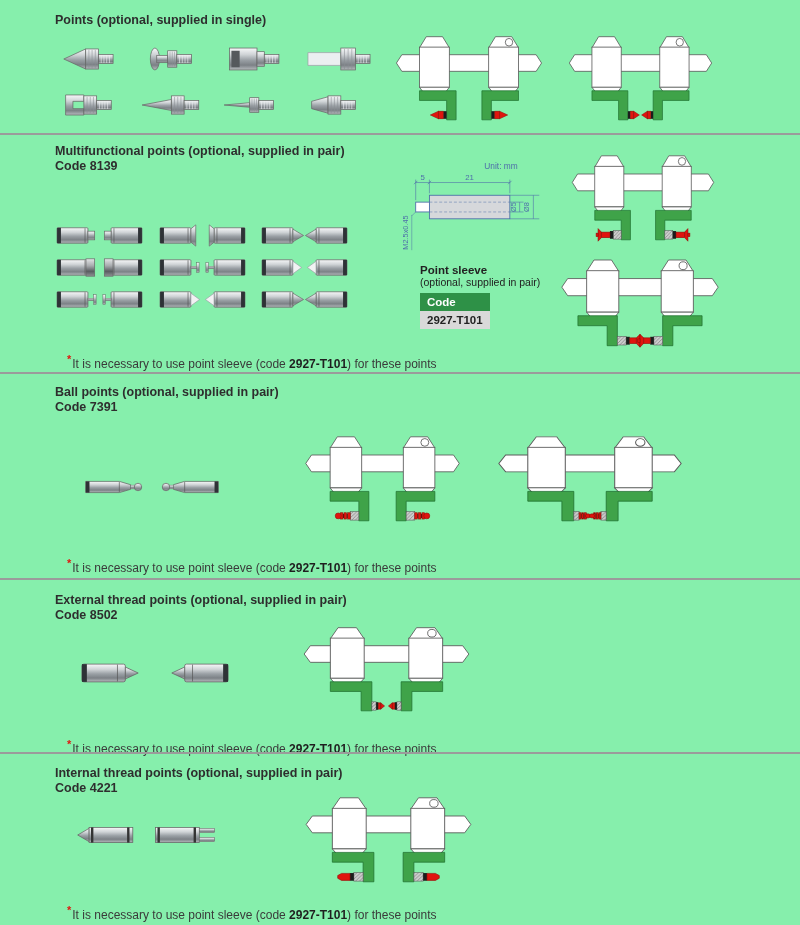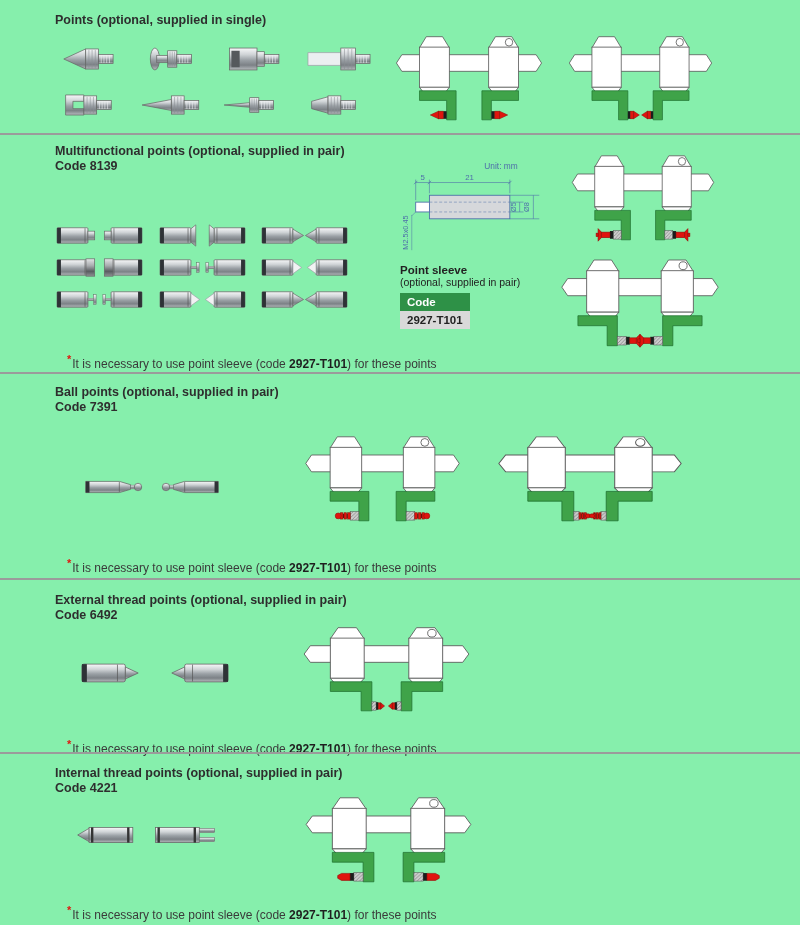--- a/index.html
+++ b/index.html
@@ -353,21 +353,21 @@
         <line x1="112" y1="64" x2="142" y2="64" stroke="#4e6fa9" stroke-width="0.6"></line>
         <line x1="122" y1="47" x2="122" y2="57" stroke="#4e6fa9" stroke-width="0.6"></line>
         <line x1="136" y1="40" x2="136" y2="64" stroke="#4e6fa9" stroke-width="0.6"></line>
         <text x="118" y="52" fill="#4e6fa9" font-size="7.5" text-anchor="middle" font-family="Liberation Sans, sans-serif" transform="rotate(-90 118 52)">Ø5</text>
         <text x="132" y="52" fill="#4e6fa9" font-size="7.5" text-anchor="middle" font-family="Liberation Sans, sans-serif" transform="rotate(-90 132 52)">Ø8</text>
         <text x="8" y="78" fill="#4e6fa9" font-size="7.5" text-anchor="middle" font-family="Liberation Sans, sans-serif" transform="rotate(-90 8 78)">M2.5x0.45</text>
         <line x1="12" y1="96" x2="12" y2="60" stroke="#4e6fa9" stroke-width="0.5"></line>
         <line x1="16" y1="57" x2="12" y2="61" stroke="#4e6fa9" stroke-width="0.5"></line>
       </svg>
     </div>
-  <div class="sleeve-box" style="left:400px;top:264px">
+  <div class="sleeve-box" style="left:420px;top:264px">
     <div class="sleeve-title">Point sleeve</div>
     <div class="sleeve-sub">(optional, supplied in pair)</div>
     <table class="code-table">
       <tbody>
           <tr>
             <th class="code-th">Code</th>
           </tr>
       <tr>
             <td class="code-td">2927-T101</td>
           </tr>
@@ -511,21 +511,21 @@
       </svg>
     </div>
   <p class="footnote" style="left:55px;top:545px">
     <span class="ast">*</span><span>It is necessary to use point sleeve (code </span><b>2927-T101</b><span>) for these points</span>
   </p>
 
   <div class="divider" style="top:578px"></div>
 
   <div class="sec-title" style="left:55px;top:593px">
     <div>External thread points (optional, supplied in pair)</div>
-    <div>Code 6492</div>
+    <div>Code 8502</div>
   </div>
   <div id="g-s4" class="gslot" style="left:76px;top:656px">
       <svg viewBox="0 0 160 34" width="158" height="34">
         <g>
           <rect x="6" y="8" width="44" height="18" rx="2" fill="url(#metal)" stroke="#666" stroke-width="0.8"></rect>
           <rect x="6" y="8" width="5" height="18" fill="#2e3236"></rect>
           <line x1="42" y1="8.5" x2="42" y2="25.5" stroke="#555" stroke-width="0.7"></line>
           <polygon points="50,11 50,23 63,17" fill="url(#metal)" stroke="#666" stroke-width="0.8"></polygon>
         </g>
         <g transform="translate(160,0) scale(-1,1)">

